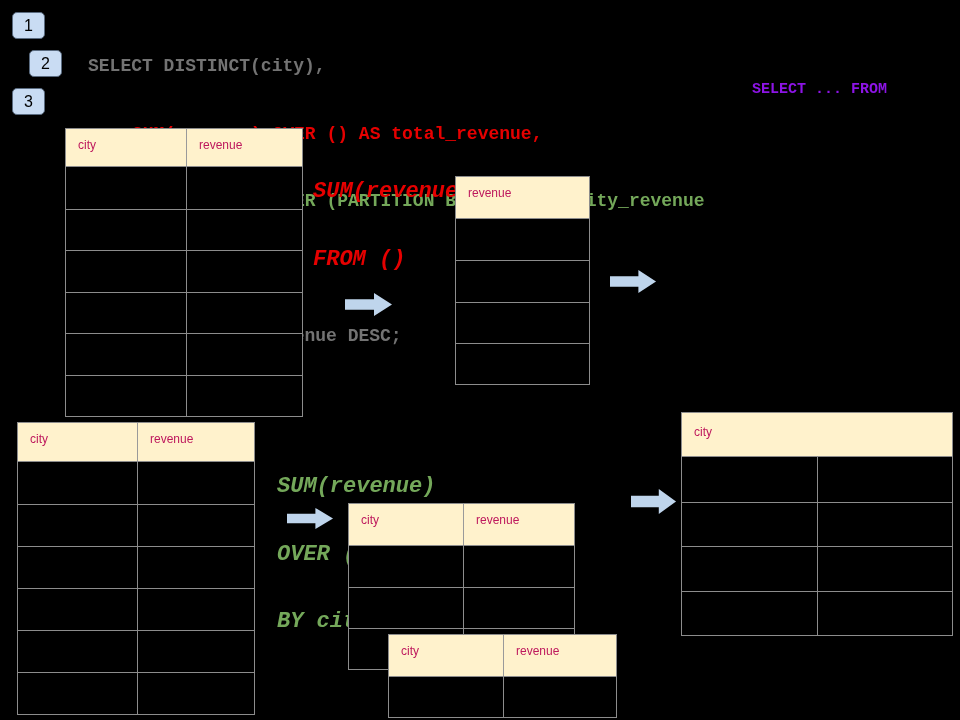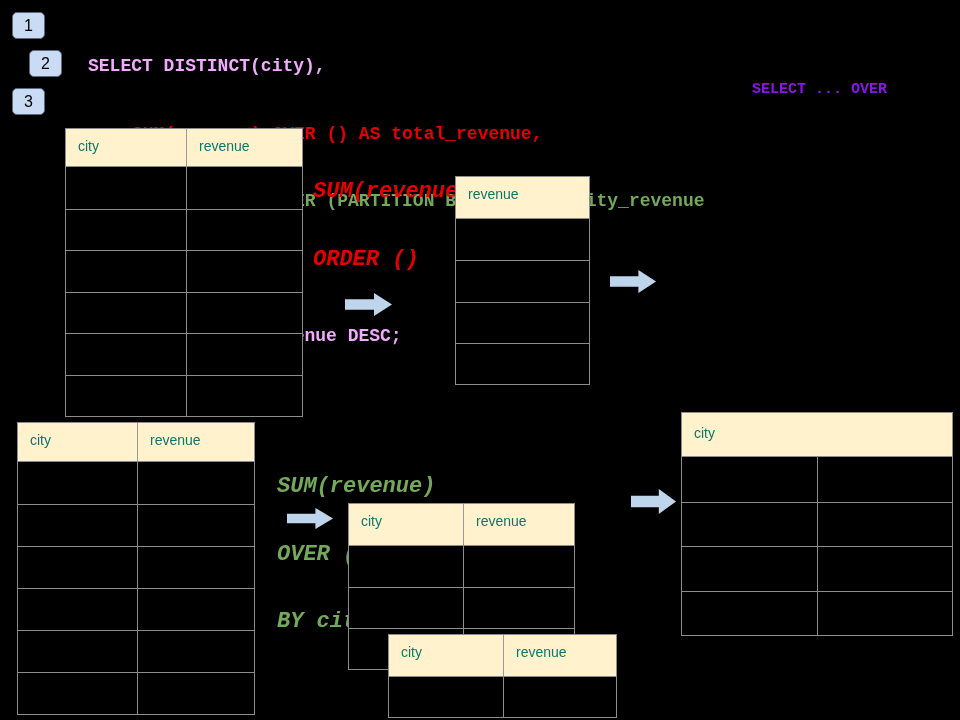--- a/index.html
+++ b/index.html
@@ -5,21 +5,21 @@
   html,body{margin:0;padding:0;background:#000;}
   .canvas{position:relative;width:960px;height:720px;background:#000;overflow:hidden;
           font-family:"Liberation Sans",sans-serif;}
 
   
   .code{position:absolute;left:88px;top:10px;font-family:"Liberation Mono","DejaVu Sans Mono",monospace;
         font-weight:bold;font-size:18px;line-height:22.5px;white-space:pre;}
   .code .ln{white-space:pre;}
   .ind1{padding-left:22px;}
   .ind2{padding-left:44px;}
-  .purple{color:#f0abfc;}
+  .purple{color:#737373;}
   .red{color:#e60000;}
   .green{color:#74a85a;}
 
   .sidenote{position:absolute;left:752px;top:35px;font-family:"Liberation Mono","DejaVu Sans Mono",monospace;
             font-weight:bold;font-size:15px;line-height:22px;color:#8d14e6;white-space:pre;}
 
   .annot{position:absolute;font-family:"Liberation Mono","DejaVu Sans Mono",monospace;
          font-weight:bold;font-size:22px;line-height:22.5px;white-space:pre;font-style:italic;}
   .annot-total{left:313px;top:136px;color:#e60000;}
   .annot-part{left:277px;top:431px;color:#74a85a;}
@@ -28,21 +28,21 @@
   .badge{position:absolute;width:31px;height:25px;background:#c9dcf3;border:1px solid #5a6b80;
          border-radius:5px;display:flex;align-items:center;justify-content:center;
          font-size:16px;color:#000;}
   .badge1{left:12px;top:12px;}
   .badge2{left:29px;top:50px;}
   .badge3{left:12px;top:88px;}
 
   
   .tbl{position:absolute;border:1px solid #8c8c8c;box-sizing:border-box;background:#000;}
   .thead{display:flex;background:#fff2cc;border-bottom:1px solid #8c8c8c;box-sizing:border-box;}
-  .thc{box-sizing:border-box;padding:9px 0 0 12px;font-size:14px;color:#0f766e;white-space:pre;overflow:hidden;}
+  .thc{box-sizing:border-box;padding:9px 0 0 12px;font-size:12px;color:#be185d;white-space:pre;overflow:hidden;}
   .thc + .thc{border-left:1px solid #9a9a9a;}
   .trow{display:flex;box-sizing:border-box;border-top:1px solid #8c8c8c;}
   .tbody .trow:first-child{border-top:none;}
   .tcell{box-sizing:border-box;}
   .tcell + .tcell{border-left:1px solid #8c8c8c;}
 
   #tableA{left:65px;top:128px;width:238px;}
   #tableA .thead{height:38px;}
   #tableA .trow{height:41.5px;}
   #tableA .c0{width:120px;} #tableA .c1{flex:1;}
@@ -92,26 +92,26 @@
 
   <div class="code">
     <div class="ln purple">SELECT DISTINCT(city),</div>
     <div class="ln red ind2">SUM(revenue) OVER () AS total_revenue,</div>
     <div class="ln green ind2">SUM(revenue) OVER (PARTITION BY city) as city_revenue</div>
     <div class="ln purple ind1">FROM rides</div>
     <div class="ln purple ind1">ORDER by city_revenue DESC;</div>
   </div>
 
   <div class="sidenote">
-    <div>SELECT ... OVER</div>
+    <div>SELECT ... FROM</div>
   </div>
 
   <div class="annot annot-total">
     <div>SUM(revenue)</div>
-    <div>ORDER ()</div>
+    <div>FROM ()</div>
   </div>
 
   <div class="annot annot-part">
     <div>SUM(revenue)</div>
     <div>OVER (PARTITION</div>
     <div>BY city)</div>
   </div>
 
   <div class="tbl" id="tableA">
     <div class="thead">

